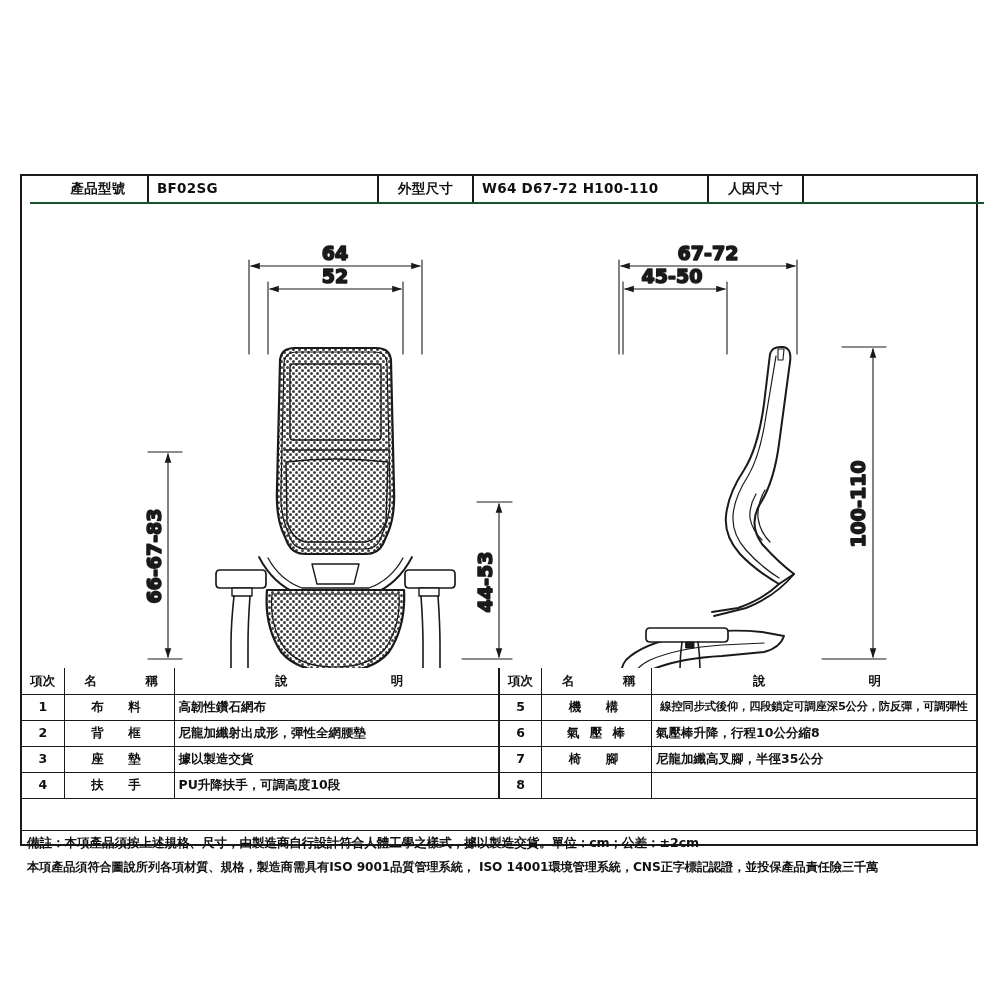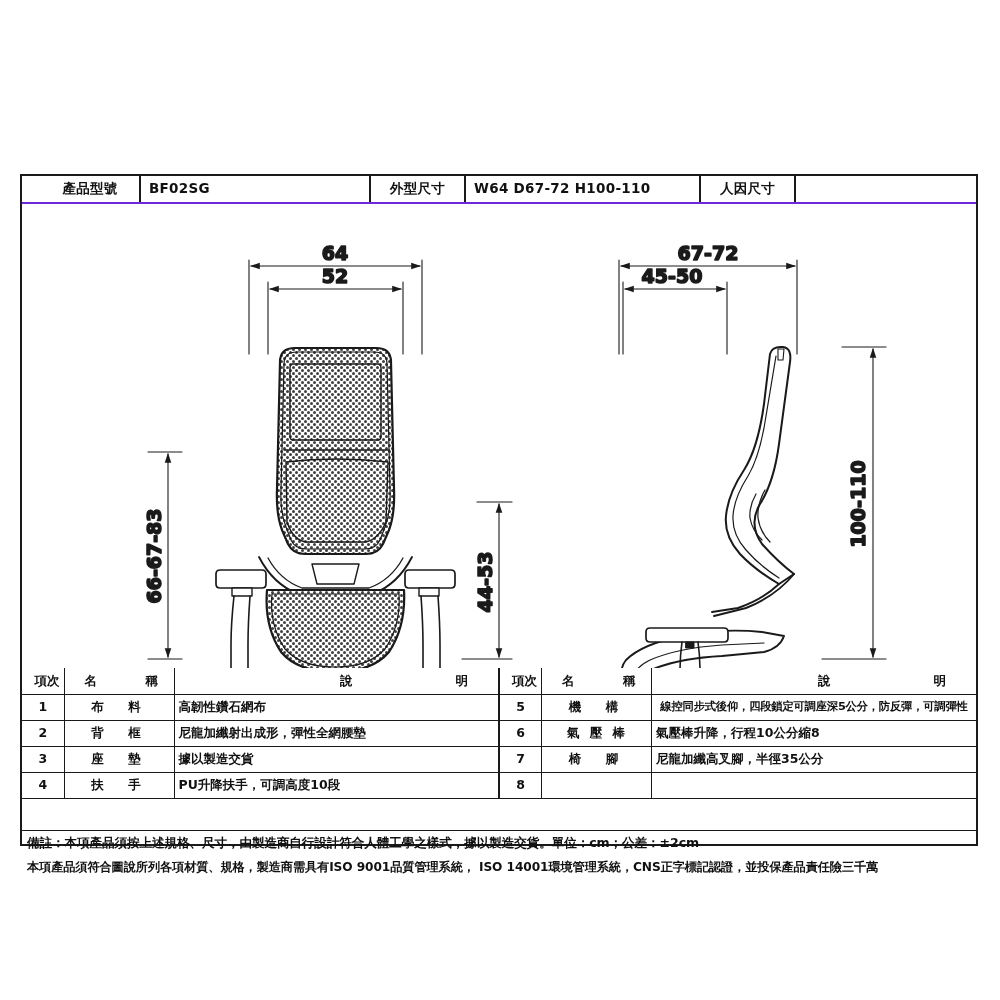--- a/index.html
+++ b/index.html
@@ -22,24 +22,24 @@
     position: absolute;
     left: 20px; top: 174px;
     width: 958px; height: 672px;
     border: 2px solid #1a1a1a;
     background: #fff;
   }
 
   
   #header-row {
     position: absolute;
-    left: 0; top: 0;
+    left: 8px; top: 0;
     width: 100%;
     height: 28px;
-    border-bottom: 2px solid #6d28d9;
+    border-bottom: 2px solid #14532d;
     display: flex;
     align-items: stretch;
     padding-left: 19px;
   }
   .hcell {
     display: flex;
     align-items: center;
     font-size: 13.5px;
     line-height: 1;
     white-space: nowrap;
@@ -88,21 +88,21 @@
   }
   table.spec td, table.spec th {
     border: 1px solid #1a1a1a;
     padding: 0 4px;
     height: 26px;
     line-height: 1;
     font-weight: 600;
     overflow: hidden;
     white-space: nowrap;
   }
-  table.spec tr:first-child td { border-top: none; text-align: right; }
+  table.spec tr:first-child td { border-top: none; }
   table.spec.left td:first-child { border-left: none; }
   table.spec.right td:last-child { border-right: none; }
   .c-idx { width: 42px; text-align: center; }
   .c-name { width: 110px; text-align: center; letter-spacing: 6px; padding-left: 10px; }
   .c-name.hdr { letter-spacing: 18px; padding-left: 20px; }
   .c-name.three { letter-spacing: 3px; padding-left: 6px; }
   .c-desc { text-align: left; padding-left: 6px; }
   .c-desc.hdr { text-align: center; letter-spacing: 26px; padding-left: 36px; }
   .desc-small { font-size: 11.3px; letter-spacing: -0.2px; text-align: center; }
 

